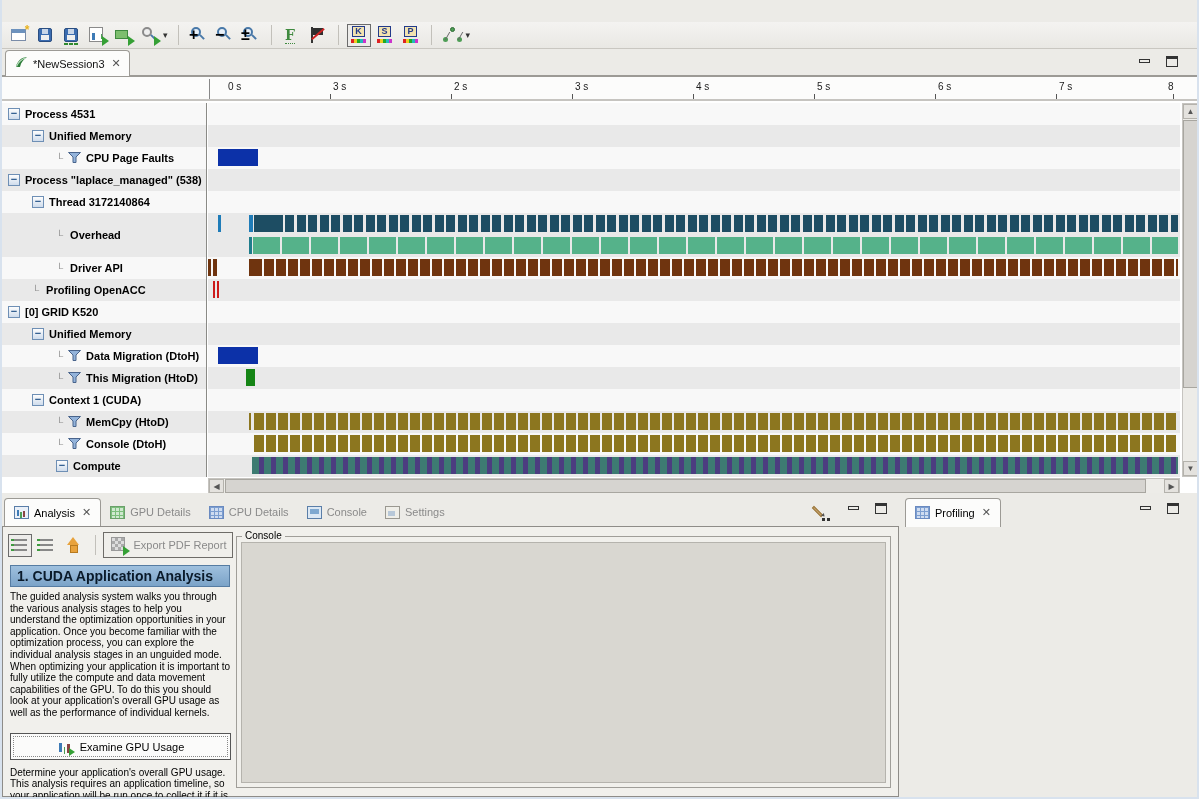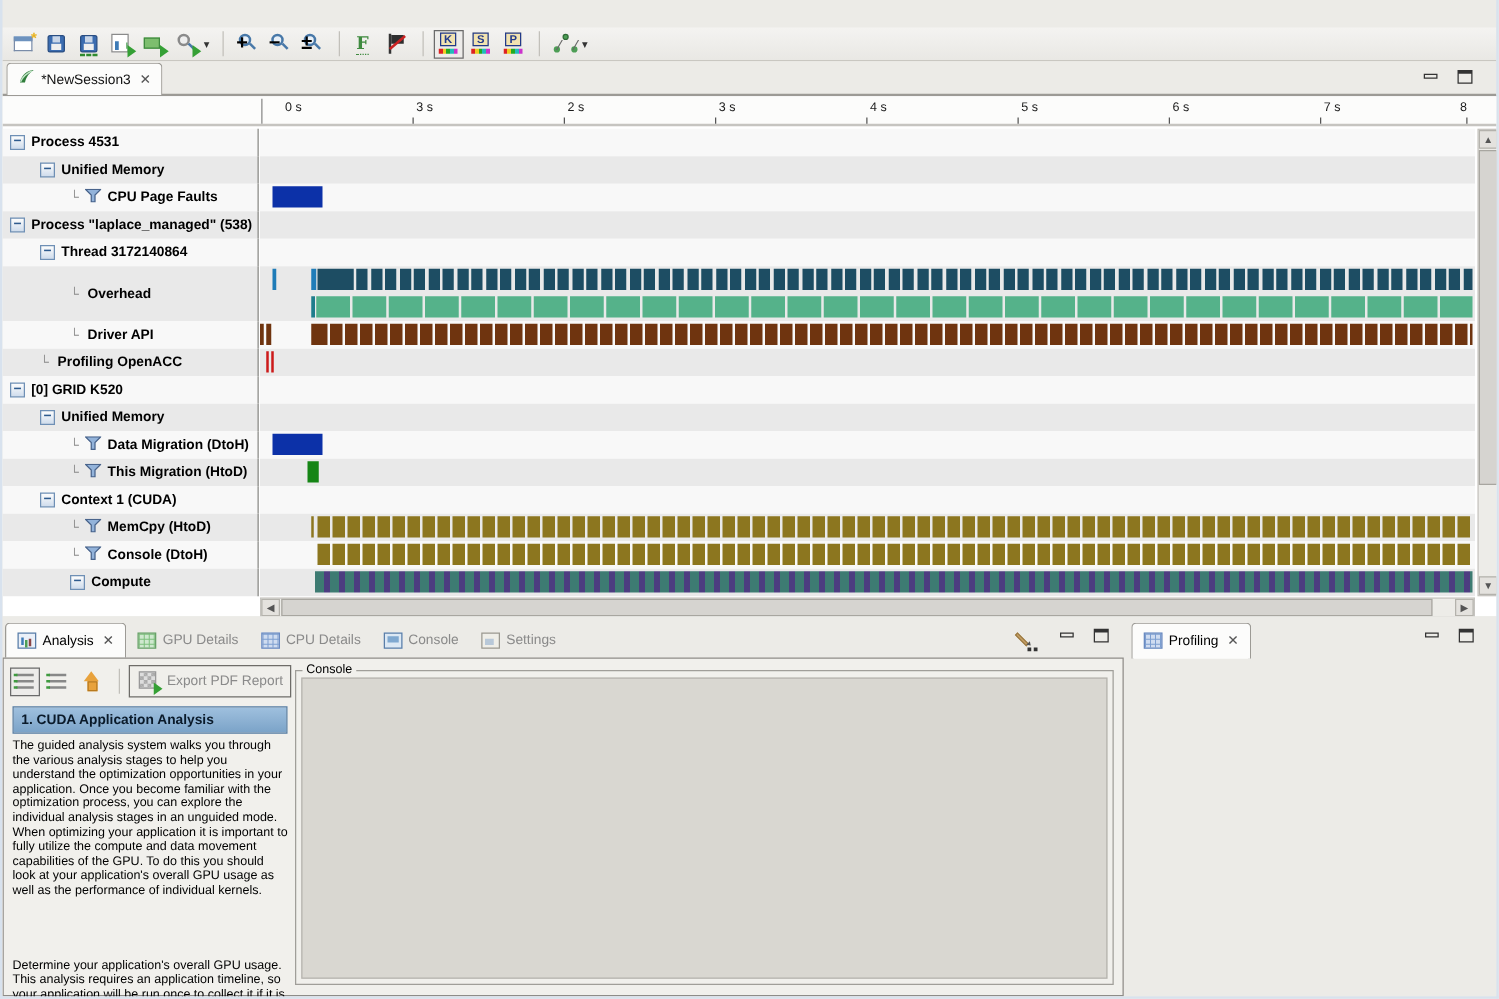--- a/index.html
+++ b/index.html
@@ -129,21 +129,21 @@
 #export-btn { position:absolute; left:100px; top:5px; width:130px; height:26px; background:#F0EFEB;
               border:1px solid #6E6C68; display:flex; align-items:center; justify-content:center; gap:6px; }
 #export-btn span { font-size:11px; color:#8A8A8A; }
 .results-group { position:absolute; left:233px; top:9px; width:655px; height:252px; border:1px solid #A09E99; }
 .results-group > span { position:absolute; top:-7px; left:5px; background:#F1F0EC; padding:0 3px; font-size:10px; color:#000; }
 .results-fill { position:absolute; inset:5px 4px 4px 4px; background:#D9D7D1; border:1px solid #B5B3AD; }
 
 
 #an-header { position:absolute; left:7px; top:38px; width:220px; height:22px;
              background:linear-gradient(180deg,#9FC0DE,#7BA3C8); border:1px solid #567CA2;
-             font-size:11px; font-weight:bold; color:#0A1A2A; line-height:20px; padding-left:6px; }
+             font-size:14px; font-weight:bold; color:#0A1A2A; line-height:20px; padding-left:6px; }
 #an-body { position:absolute; left:7px; top:64px; width:221px; font-size:10px; line-height:11.6px; color:#000; }
 #an-btn { position:absolute; left:7px; top:206px; width:221px; height:27px; background:#FBFBFA; border:1px solid #555;
           display:flex; align-items:center; justify-content:center; gap:7px; }
 #an-btn .inner-dots { position:absolute; inset:2px; border:1px dotted #888; }
 #an-btn span { font-size:11px; color:#000; }
 #an-caption { position:absolute; left:7px; top:240px; width:224px; font-size:10px; line-height:11.3px; color:#000; }
 .chartbtn-icon { position:relative; width:16px; height:14px; }
 .chartbtn-icon i { position:absolute; left:2px; bottom:2px; width:3px; height:9px; background:#3E7BB6;
                    box-shadow:4px 3px 0 -1px #4D9E55,8px 1px 0 0 #8A4444; display:block; }
 .chartbtn-icon b { position:absolute; right:-2px; bottom:-2px; width:0; height:0; border-left:6px solid #35A035;
@@ -911,20 +911,28 @@
             <b class="runarrow"></b>
           </span>
         <span>Export PDF Report</span>
       </div>
       <div class="results-group">
         <span>Console</span>
         <div class="results-fill"></div>
       </div>
       <div id="an-header">1. CUDA Application Analysis</div>
       <div id="an-body">The guided analysis system walks you through the various analysis stages to help you understand the optimization opportunities in your application. Once you become familiar with the optimization process, you can explore the individual analysis stages in an unguided mode. When optimizing your application it is important to fully utilize the compute and data movement capabilities of the GPU. To do this you should look at your application's overall GPU usage as well as the performance of individual kernels.</div>
+      <div id="an-btn">
+        <span class="inner-dots"></span>
+        <span class="chartbtn-icon">
+            <i></i>
+            <b></b>
+          </span>
+        <span>Examine GPU Usage</span>
+      </div>
       <div id="an-caption">Determine your application's overall GPU usage. This analysis requires an application timeline, so your application will be run once to collect it if it is not</div>
     </div>
 
     <div class="ptabs" style="left:903px;">
       <div class="ptab active">
         <span class="ticon t-grid-blue"></span>
         <span>Profiling</span>
         <span class="closex">✕</span>
       </div>
     </div>

